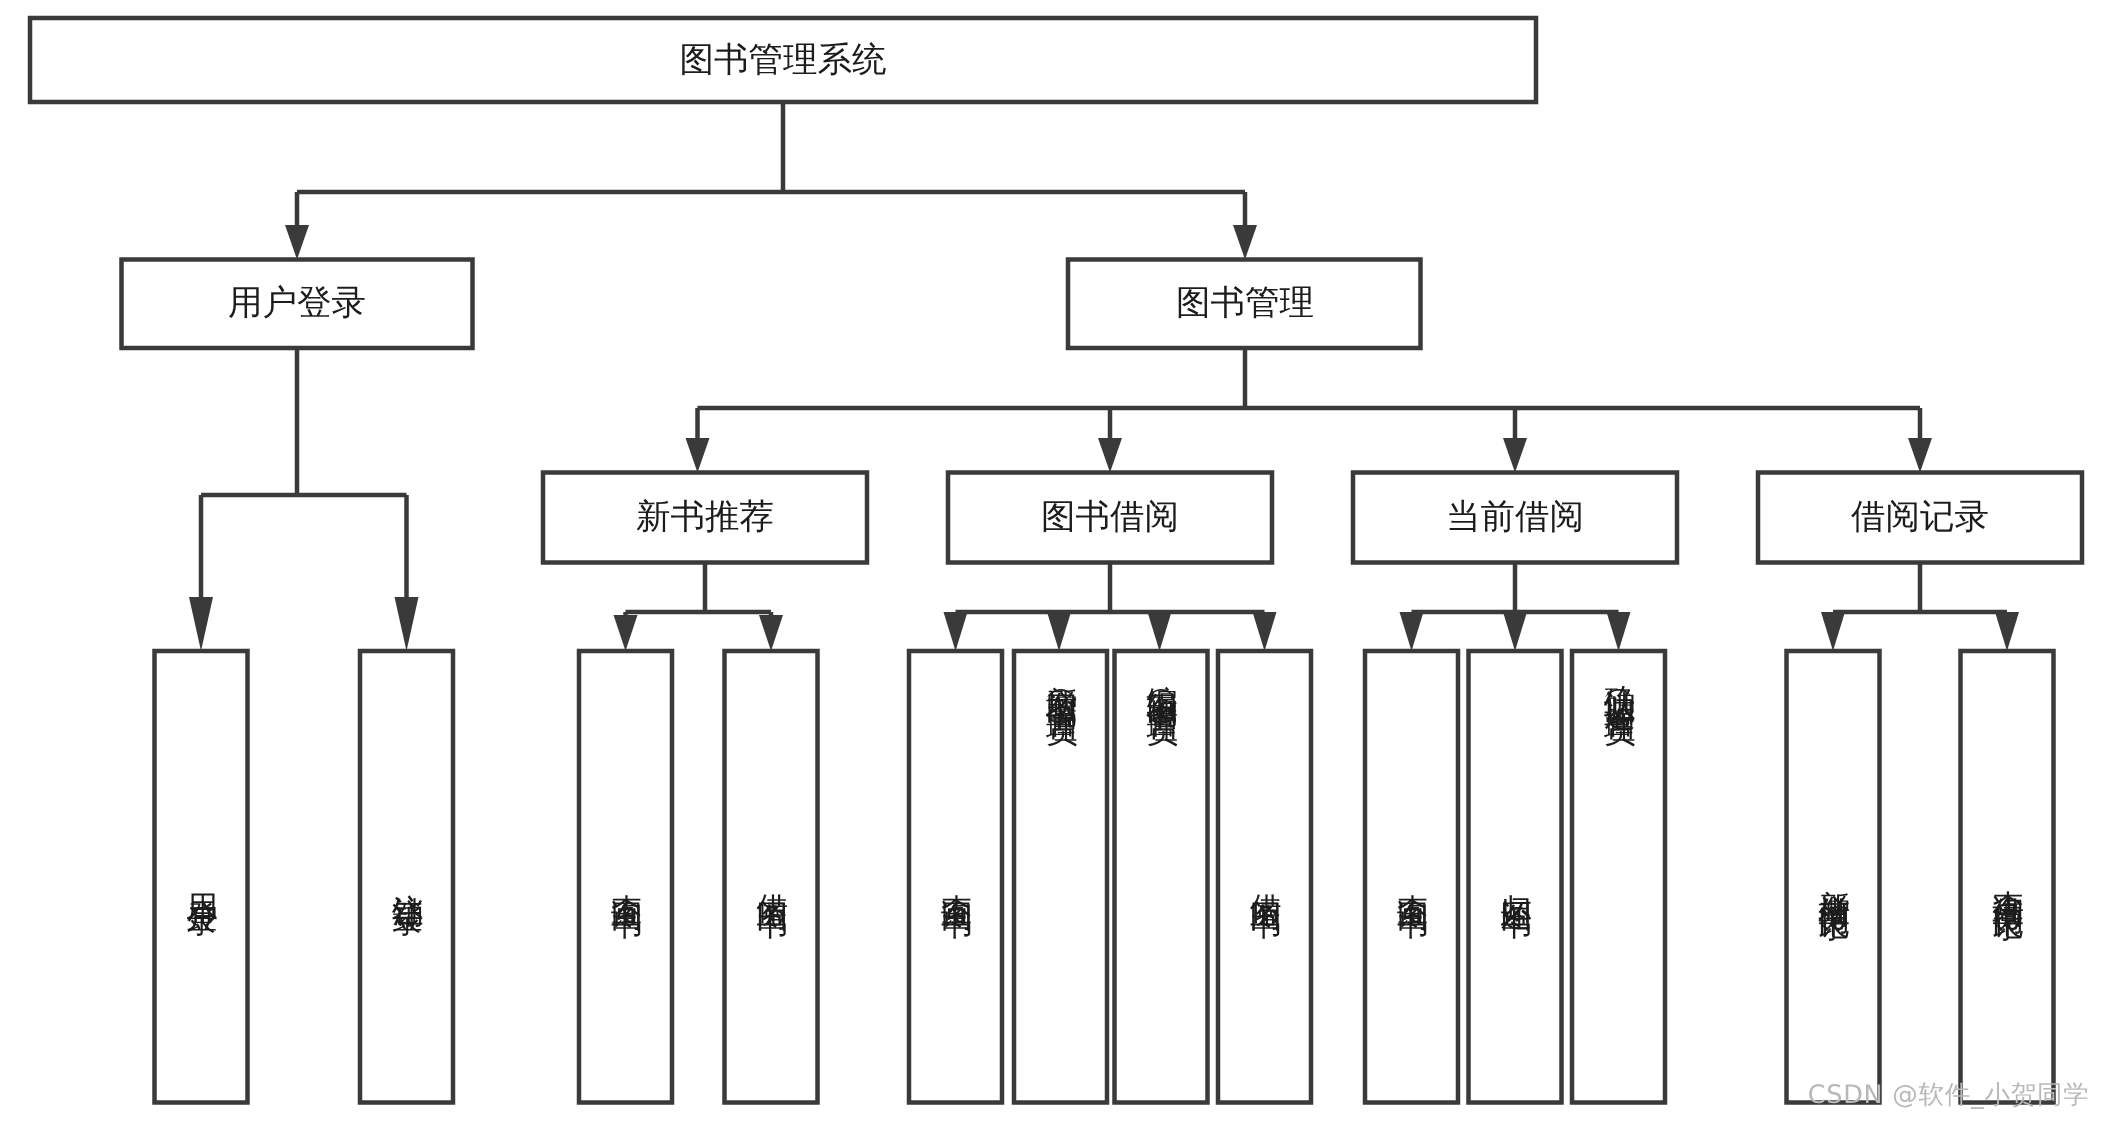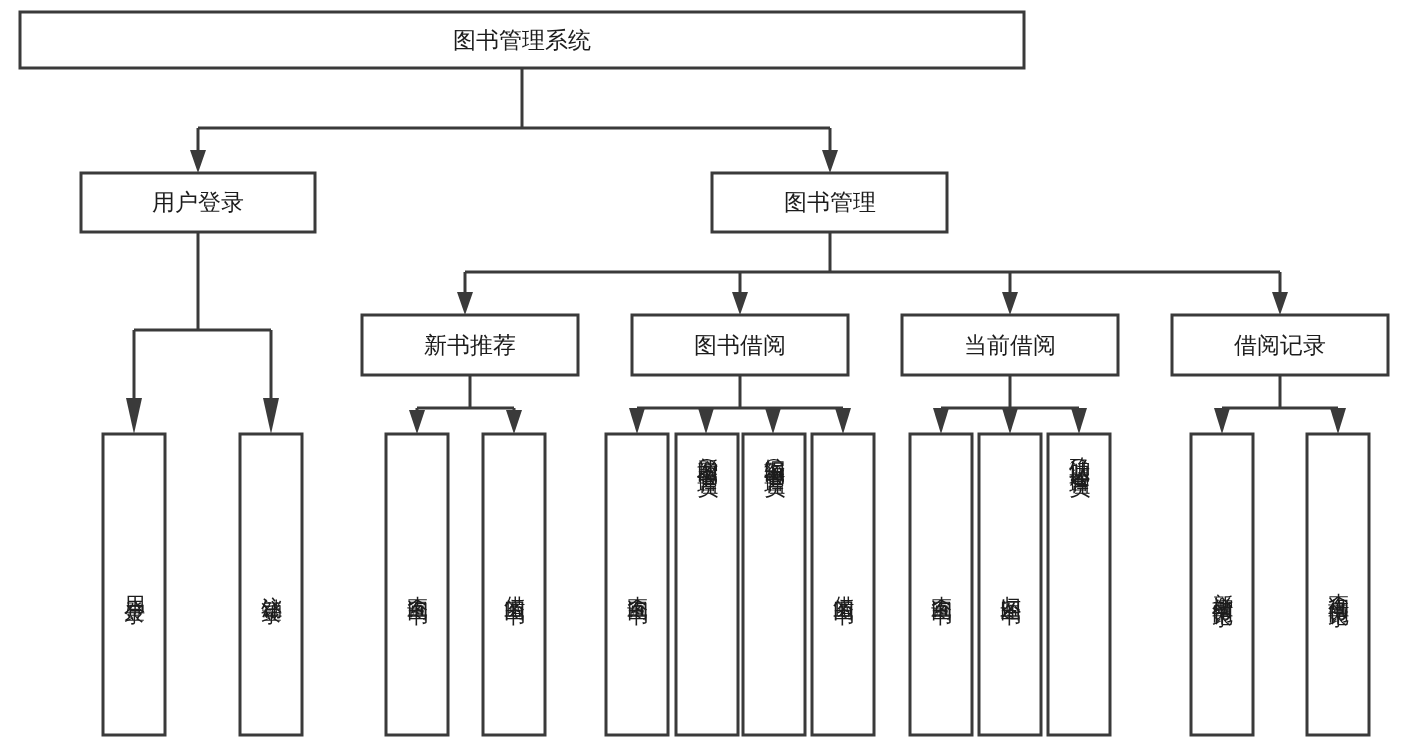--- a/index.html
+++ b/index.html
@@ -231,14 +231,15 @@
     <span class="leaf-label" style="margin-top:6px;">确认归还（管理员）</span>
   </div>
 
   <div class="leaf-label-wrap" style="left:1191px; top:434px; width:62px; height:301px;">
     <span class="leaf-label">新增借阅记录</span>
   </div>
   <div class="leaf-label-wrap" style="left:1307px; top:434px; width:62px; height:301px;">
     <span class="leaf-label">查询借阅记录</span>
   </div>
 
+  <div id="watermark">CSDN @软件_小贺同学</div>
 
 </div>
 
 </body></html>

